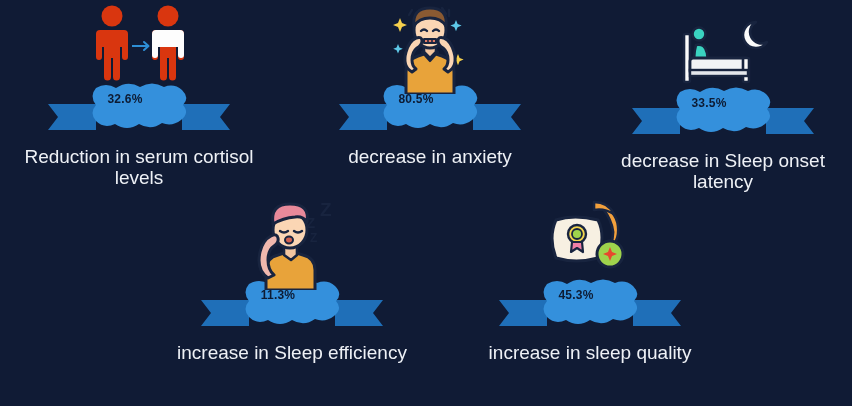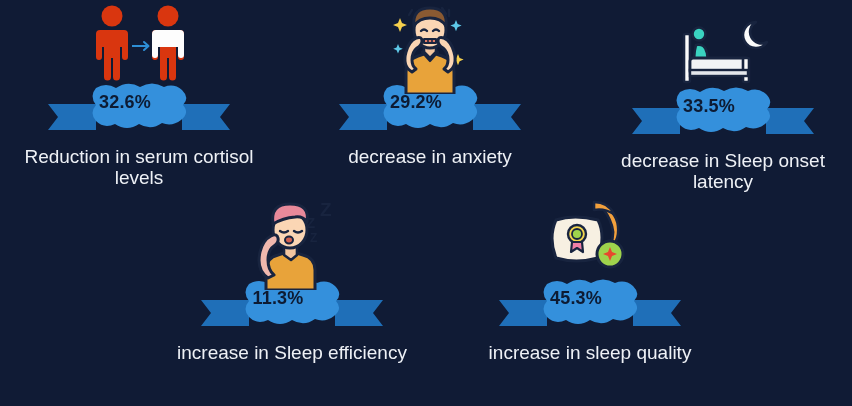--- a/index.html
+++ b/index.html
@@ -50,21 +50,21 @@
     width: 210px;
     height: 56px;
     overflow: visible;
   }
   .pct {
     position: absolute;
     left: 0;
     top: 6px;
     width: 210px;
     text-align: center;
-    font-size: 18px;
+    font-size: 12px;
     font-weight: bold;
     color: #0d1b33;
     letter-spacing: 0.2px;
     z-index: 4;
     transform: translateX(-14px);
   }
   .caption {
     margin-top: 4px;
     width: 240px;
     text-align: center;
@@ -163,21 +163,21 @@
       </svg>
     </div>
     <div class="ribbon-wrap">
       <svg viewBox="0 0 210 56">
         <path d="M14 18 L62 18 L62 44 L14 44 L24 31 Z" fill="#1f6fb8"></path>
         <path d="M196 18 L148 18 L148 44 L196 44 L186 31 Z" fill="#1f6fb8"></path>
         <path d="M62 18 L76 20 L72 33 L62 31 Z" fill="#1a5f9f"></path>
         <path d="M148 18 L134 20 L138 33 L148 31 Z" fill="#1a5f9f"></path>
         <path d="M62 2 q10 -6 20 0 q12 -8 24 -1 q12 -7 24 0 q10 -4 18 3 q8 8 1 15 q7 8 -2 15 q-9 7 -19 3 q-11 8 -23 1 q-12 8 -24 0 q-11 5 -19 -3 q-7 -8 0 -16 q-7 -9 0 -17 z" fill="#3490dc"></path>
       </svg>
-      <div class="pct">29.2%</div>
+      <div class="pct">80.5%</div>
     </div>
     <div class="caption">decrease in anxiety</div>
   </div>
 
   <div class="stat" id="stat-onset">
     <div class="icon-wrap">
       <svg width="120" height="92" viewBox="0 0 120 92">
 
         <path d="M93 16 a13 13 0 1 0 11 20 a10.5 10.5 0 0 1 -11 -20 z" fill="#fbfbfb" stroke="#18243f" stroke-width="2.6" stroke-linejoin="round"></path>
 

